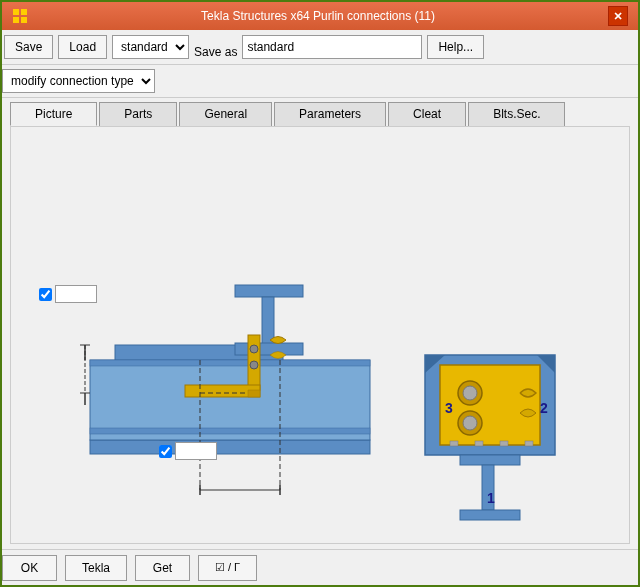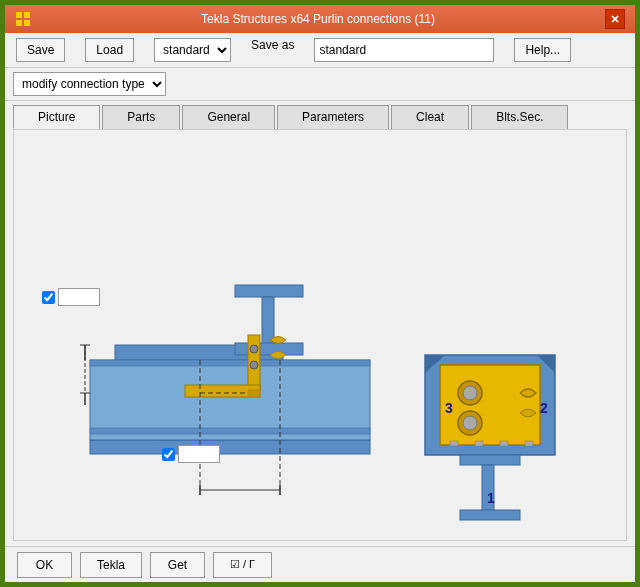--- a/index.html
+++ b/index.html
@@ -10,21 +10,21 @@
       width: 640px;
       height: 587px;
       overflow: hidden;
     }
     .window {
       width: 640px;
       height: 587px;
       background: #f0f0f0;
       display: flex;
       flex-direction: column;
-      border: 5px solid #4d7c0f;
+      border: 2px solid #4d7c0f;
     }
     .title-bar {
       background: linear-gradient(to bottom, #e8704a, #d45a30);
       color: white;
       padding: 6px 10px;
       display: flex;
       align-items: center;
       justify-content: space-between;
       height: 28px;
       flex-shrink: 0;
@@ -50,23 +50,23 @@
       color: white;
       display: flex;
       align-items: center;
       justify-content: center;
       cursor: pointer;
       font-size: 11px;
       font-weight: bold;
     }
     .toolbar {
       display: flex;
-      align-items: flex-start;
-      padding: 5px 11px;
-      gap: 20px;
+      align-items: flex-end;
+      padding: 5px 2px;
+      gap: 5px;
       background: #f0f0f0;
       border-bottom: 1px solid #ccc;
       flex-shrink: 0;
     }
     .toolbar button {
       padding: 3px 10px;
       border: 1px solid #999;
       background: #f5f5f5;
       cursor: pointer;
       font-size: 12px;
@@ -79,21 +79,21 @@
       height: 24px;
       background: white;
     }
     .toolbar input[type="text"] {
       padding: 2px 4px;
       border: 1px solid #999;
       font-size: 12px;
       height: 24px;
     }
     .toolbar-row2 {
-      padding: 4px 8px;
+      padding: 4px 0;
       background: #f0f0f0;
       border-bottom: 1px solid #ccc;
       flex-shrink: 0;
     }
     .tabs {
       display: flex;
       padding: 4px 8px 0;
       background: #f0f0f0;
       gap: 0;
       flex-shrink: 0;
@@ -125,21 +125,21 @@
       height: 100%;
       position: relative;
       display: flex;
       align-items: center;
       justify-content: center;
     }
     .footer-buttons {
       display: flex;
       align-items: center;
       justify-content: flex-start;
-      padding: 6px 12px;
+      padding: 6px 0;
       gap: 8px;
       background: #f0f0f0;
       border-top: 1px solid #ccc;
       flex-shrink: 0;
       height: 36px;
     }
     .footer-buttons button {
       padding: 3px 16px;
       border: 1px solid #999;
       background: #f5f5f5;

